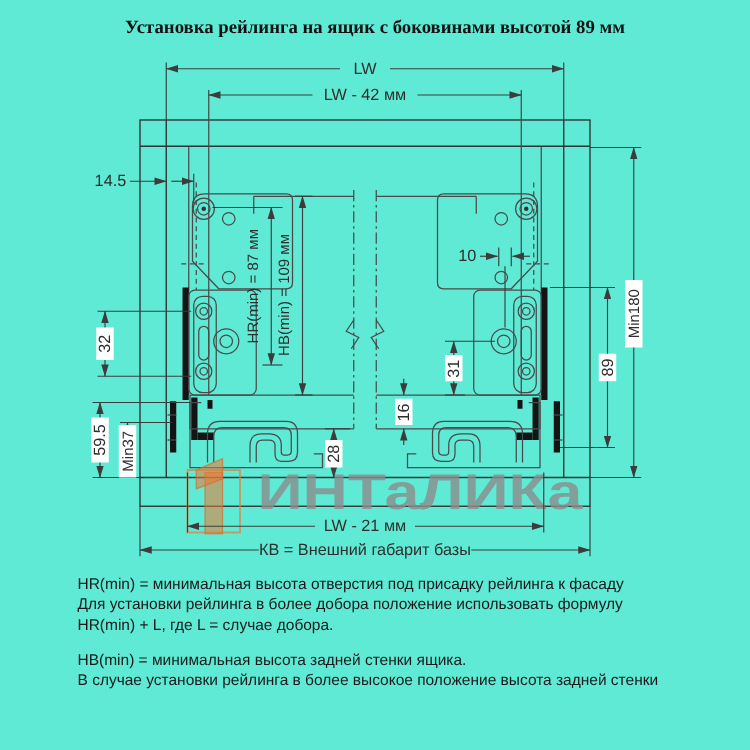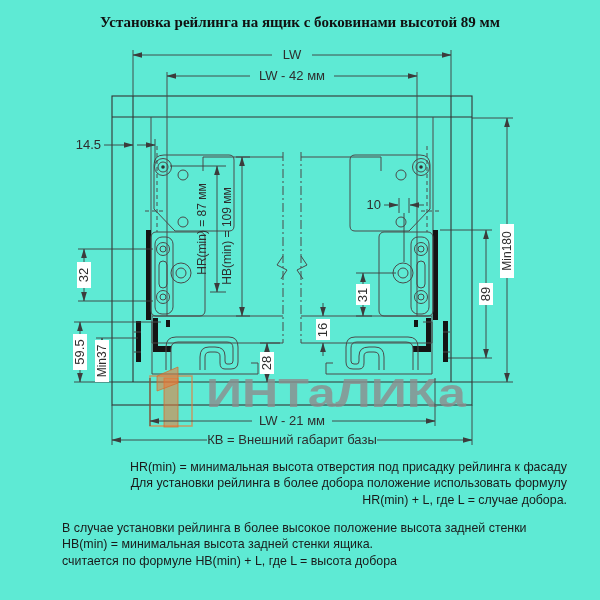--- a/index.html
+++ b/index.html
@@ -2,21 +2,21 @@
 <html><head>
 <meta charset="utf-8">
 <style>
   html,body{margin:0;padding:0;background:#ffffff;}
   #page{position:relative;width:600px;height:600px;background:#5eead4;overflow:hidden;
         font-family:"Liberation Sans", sans-serif;padding-left:11px;}
   #title{position:absolute;top:14px;left:0;width:600px;text-align:center;
          font-family:"Liberation Serif", serif;font-weight:bold;font-size:15px;color:#111;}
   #drawing{position:absolute;top:0;left:0;}
   .notes{position:absolute;left:62px;width:505px;font-size:12.4px;line-height:16.4px;color:#1a1a1a;}
-  #note1{top:459px;text-align:right;}
+  #note1{top:459px;}
   #note2{top:520px;}
   svg text{font-family:"Liberation Sans", sans-serif;fill:#2e2e2e;}
   .dimtxt{font-size:13px;}
   .dimtxt-s{font-size:12px;}
   .outline{stroke:#333;stroke-width:1.1;fill:none;}
   .thin{stroke:#4a4a4a;stroke-width:1;fill:none;}
   .dim{stroke:#3c3c3c;stroke-width:0.9;fill:none;}
   .blackpart{fill:#141414;stroke:none;}
   .wm-text{font-weight:bold;fill:#8d8d8d;opacity:0.8;}
 </style>
@@ -200,18 +200,17 @@
       <text class="dimtxt" x="292" y="444" text-anchor="middle">КВ = Внешний габарит базы</text>
     </g>
   </svg>
 
   <div class="notes" id="note1">
     <div>HR(min) = минимальная высота отверстия под присадку рейлинга к фасаду</div>
     <div>Для установки рейлинга в более добора положение использовать формулу</div>
     <div>HR(min) + L,  где L = случае добора.</div>
   </div>
   <div class="notes" id="note2">
+    <div>HB(min) = минимальная высота задней стенки ящика.</div>
     <div>В случае установки рейлинга в более высокое положение высота задней стенки</div>
-    <div>HB(min) = минимальная высота задней стенки ящика.</div>
-    <div>считается по формуле HB(min) + L, где L = высота добора</div>
   </div>
 
 </div>
 
 </body></html>

